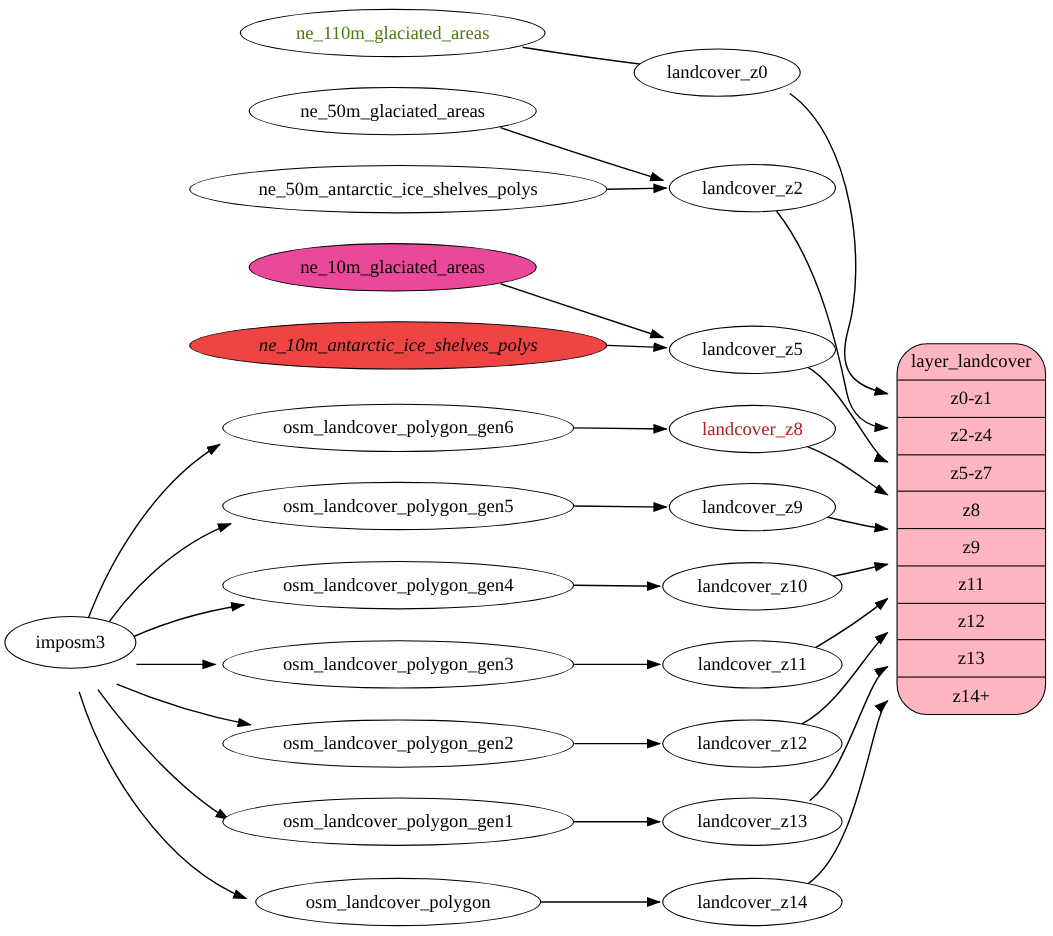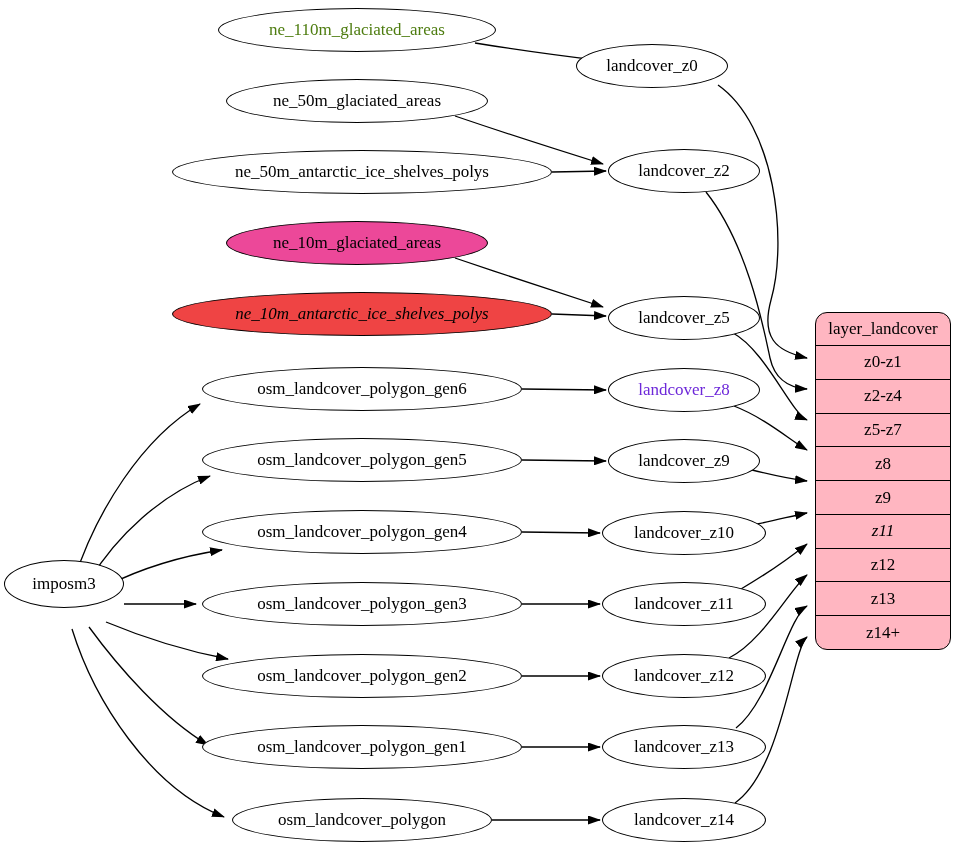--- a/index.html
+++ b/index.html
@@ -111,33 +111,33 @@
       <div class="node" style="left: 202px; top: 367px; width: 320px; height: 44px; background: rgb(255, 255, 255); border-color: rgb(0, 0, 0); color: rgb(0, 0, 0);">osm_landcover_polygon_gen6</div>
       <div class="node" style="left: 202px; top: 438px; width: 320px; height: 44px; background: rgb(255, 255, 255); border-color: rgb(0, 0, 0); color: rgb(0, 0, 0);">osm_landcover_polygon_gen5</div>
       <div class="node" style="left: 202px; top: 510px; width: 320px; height: 44px; background: rgb(255, 255, 255); border-color: rgb(0, 0, 0); color: rgb(0, 0, 0);">osm_landcover_polygon_gen4</div>
       <div class="node" style="left: 202px; top: 582px; width: 320px; height: 44px; background: rgb(255, 255, 255); border-color: rgb(0, 0, 0); color: rgb(0, 0, 0);">osm_landcover_polygon_gen3</div>
       <div class="node" style="left: 202px; top: 654px; width: 320px; height: 44px; background: rgb(255, 255, 255); border-color: rgb(0, 0, 0); color: rgb(0, 0, 0);">osm_landcover_polygon_gen2</div>
       <div class="node" style="left: 202px; top: 725px; width: 320px; height: 44px; background: rgb(255, 255, 255); border-color: rgb(0, 0, 0); color: rgb(0, 0, 0);">osm_landcover_polygon_gen1</div>
       <div class="node" style="left: 232px; top: 798px; width: 260px; height: 44px; background: rgb(255, 255, 255); border-color: rgb(0, 0, 0); color: rgb(0, 0, 0);">osm_landcover_polygon</div>
       <div class="node" style="left: 576px; top: 44px; width: 152px; height: 44px; background: rgb(255, 255, 255); border-color: rgb(0, 0, 0); color: rgb(0, 0, 0);">landcover_z0</div>
       <div class="node" style="left: 608px; top: 149px; width: 152px; height: 44px; background: rgb(255, 255, 255); border-color: rgb(0, 0, 0); color: rgb(0, 0, 0);">landcover_z2</div>
       <div class="node" style="left: 608px; top: 296px; width: 152px; height: 44px; background: rgb(255, 255, 255); border-color: rgb(0, 0, 0); color: rgb(0, 0, 0);">landcover_z5</div>
-      <div class="node" style="left: 608px; top: 368px; width: 152px; height: 44px; background: rgb(255, 255, 255); border-color: rgb(0, 0, 0); color: #6d28d9;">landcover_z8</div>
+      <div class="node" style="left: 608px; top: 368px; width: 152px; height: 44px; background: rgb(255, 255, 255); border-color: rgb(0, 0, 0); color: #b91c1c;">landcover_z8</div>
       <div class="node" style="left: 608px; top: 439px; width: 152px; height: 44px; background: rgb(255, 255, 255); border-color: rgb(0, 0, 0); color: rgb(0, 0, 0);">landcover_z9</div>
       <div class="node" style="left: 602px; top: 511px; width: 164px; height: 44px; background: rgb(255, 255, 255); border-color: rgb(0, 0, 0); color: rgb(0, 0, 0);">landcover_z10</div>
       <div class="node" style="left: 602px; top: 582px; width: 164px; height: 44px; background: rgb(255, 255, 255); border-color: rgb(0, 0, 0); color: rgb(0, 0, 0);">landcover_z11</div>
       <div class="node" style="left: 602px; top: 654px; width: 164px; height: 44px; background: rgb(255, 255, 255); border-color: rgb(0, 0, 0); color: rgb(0, 0, 0);">landcover_z12</div>
       <div class="node" style="left: 602px; top: 725px; width: 164px; height: 44px; background: rgb(255, 255, 255); border-color: rgb(0, 0, 0); color: rgb(0, 0, 0);">landcover_z13</div>
       <div class="node" style="left: 602px; top: 798px; width: 164px; height: 44px; background: rgb(255, 255, 255); border-color: rgb(0, 0, 0); color: rgb(0, 0, 0);">landcover_z14</div>
-      <div class="record" style="left: 815px; top: 312px; width: 136px; height: 338px; background: rgb(255, 182, 193); border-color: rgb(0, 0, 0); color: rgb(0, 0, 0);">
+      <div class="record" style="left: 815px; top: 312px; width: 136px; height: 338px; background: rgb(255, 182, 193); border-color: rgb(0, 0, 0); color: rgb(0, 0, 0); border-radius: 28px;">
         <div class="record-header" style="height: 32px;">layer_landcover</div>
         <div class="record-row" style="border-top-color: rgb(0, 0, 0);">z0-z1</div>
         <div class="record-row" style="border-top-color: rgb(0, 0, 0);">z2-z4</div>
         <div class="record-row" style="border-top-color: rgb(0, 0, 0);">z5-z7</div>
         <div class="record-row" style="border-top-color: rgb(0, 0, 0);">z8</div>
         <div class="record-row" style="border-top-color: rgb(0, 0, 0);">z9</div>
-        <div class="record-row" style="border-top-color: rgb(0, 0, 0); font-style: italic;">z11</div>
+        <div class="record-row" style="border-top-color: rgb(0, 0, 0);">z11</div>
         <div class="record-row" style="border-top-color: rgb(0, 0, 0);">z12</div>
         <div class="record-row" style="border-top-color: rgb(0, 0, 0);">z13</div>
         <div class="record-row" style="border-top-color: rgb(0, 0, 0);">z14+</div>
       </div>
     </div>
 </div>
 
 </body></html>

